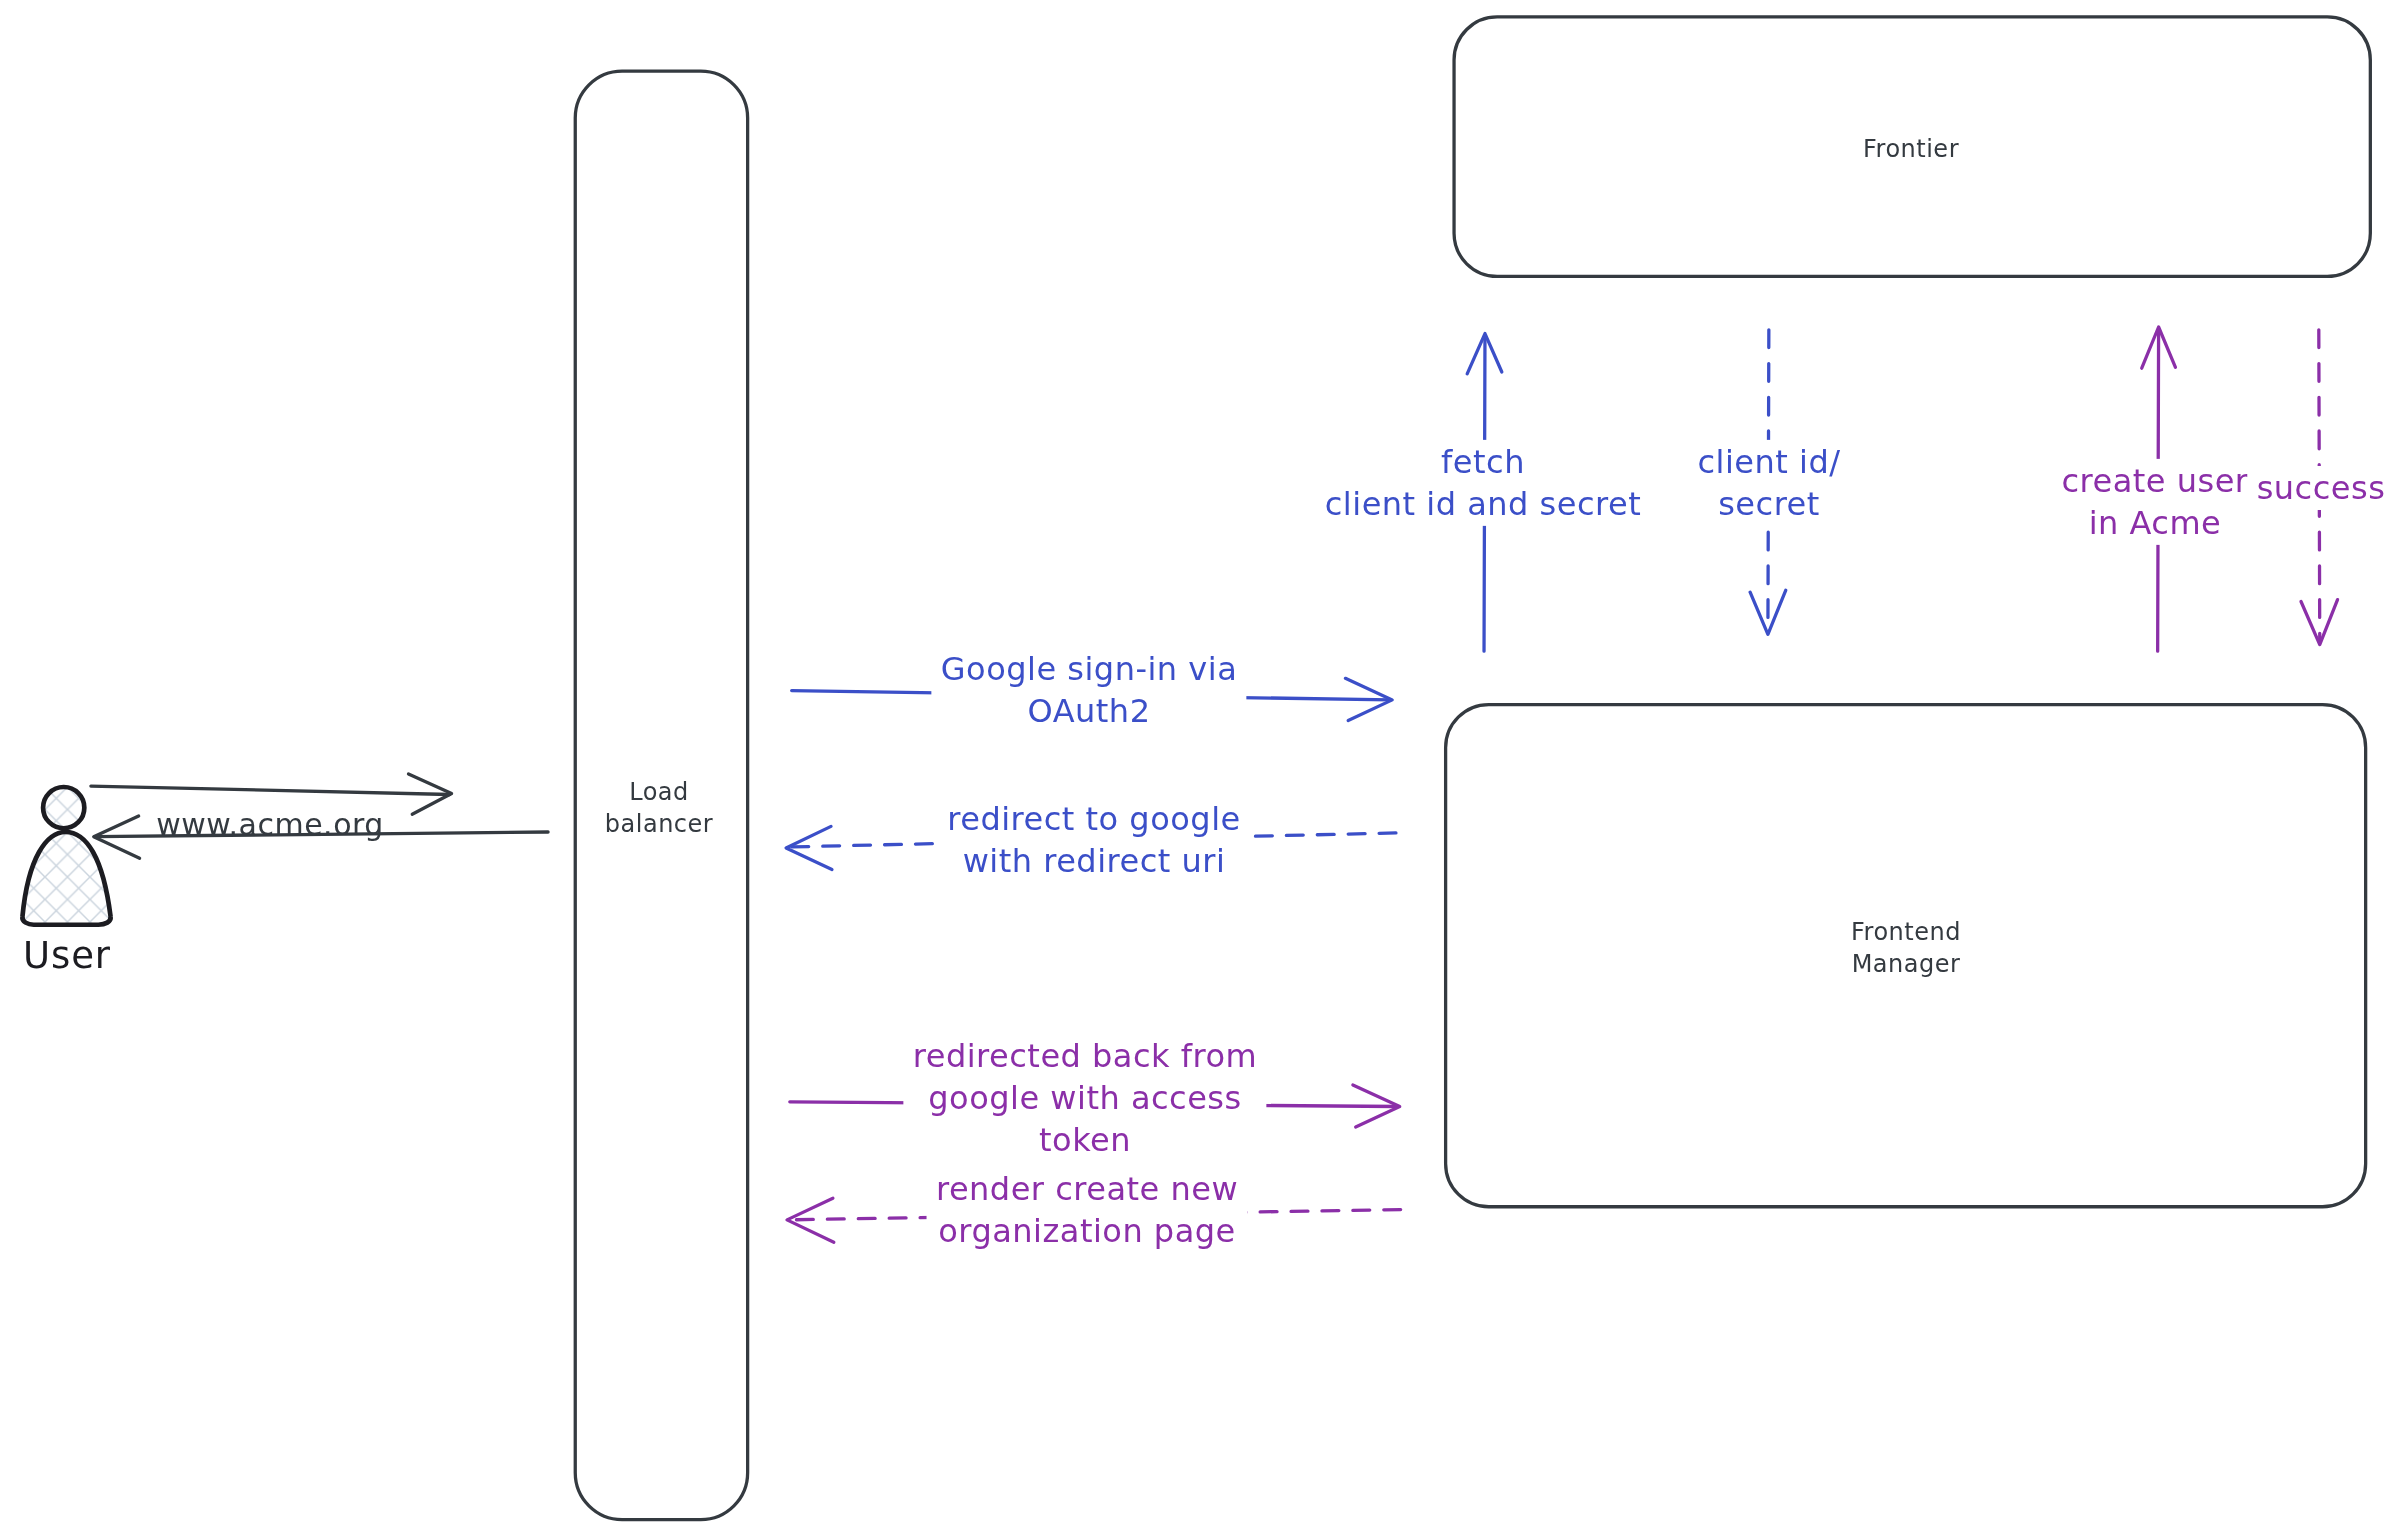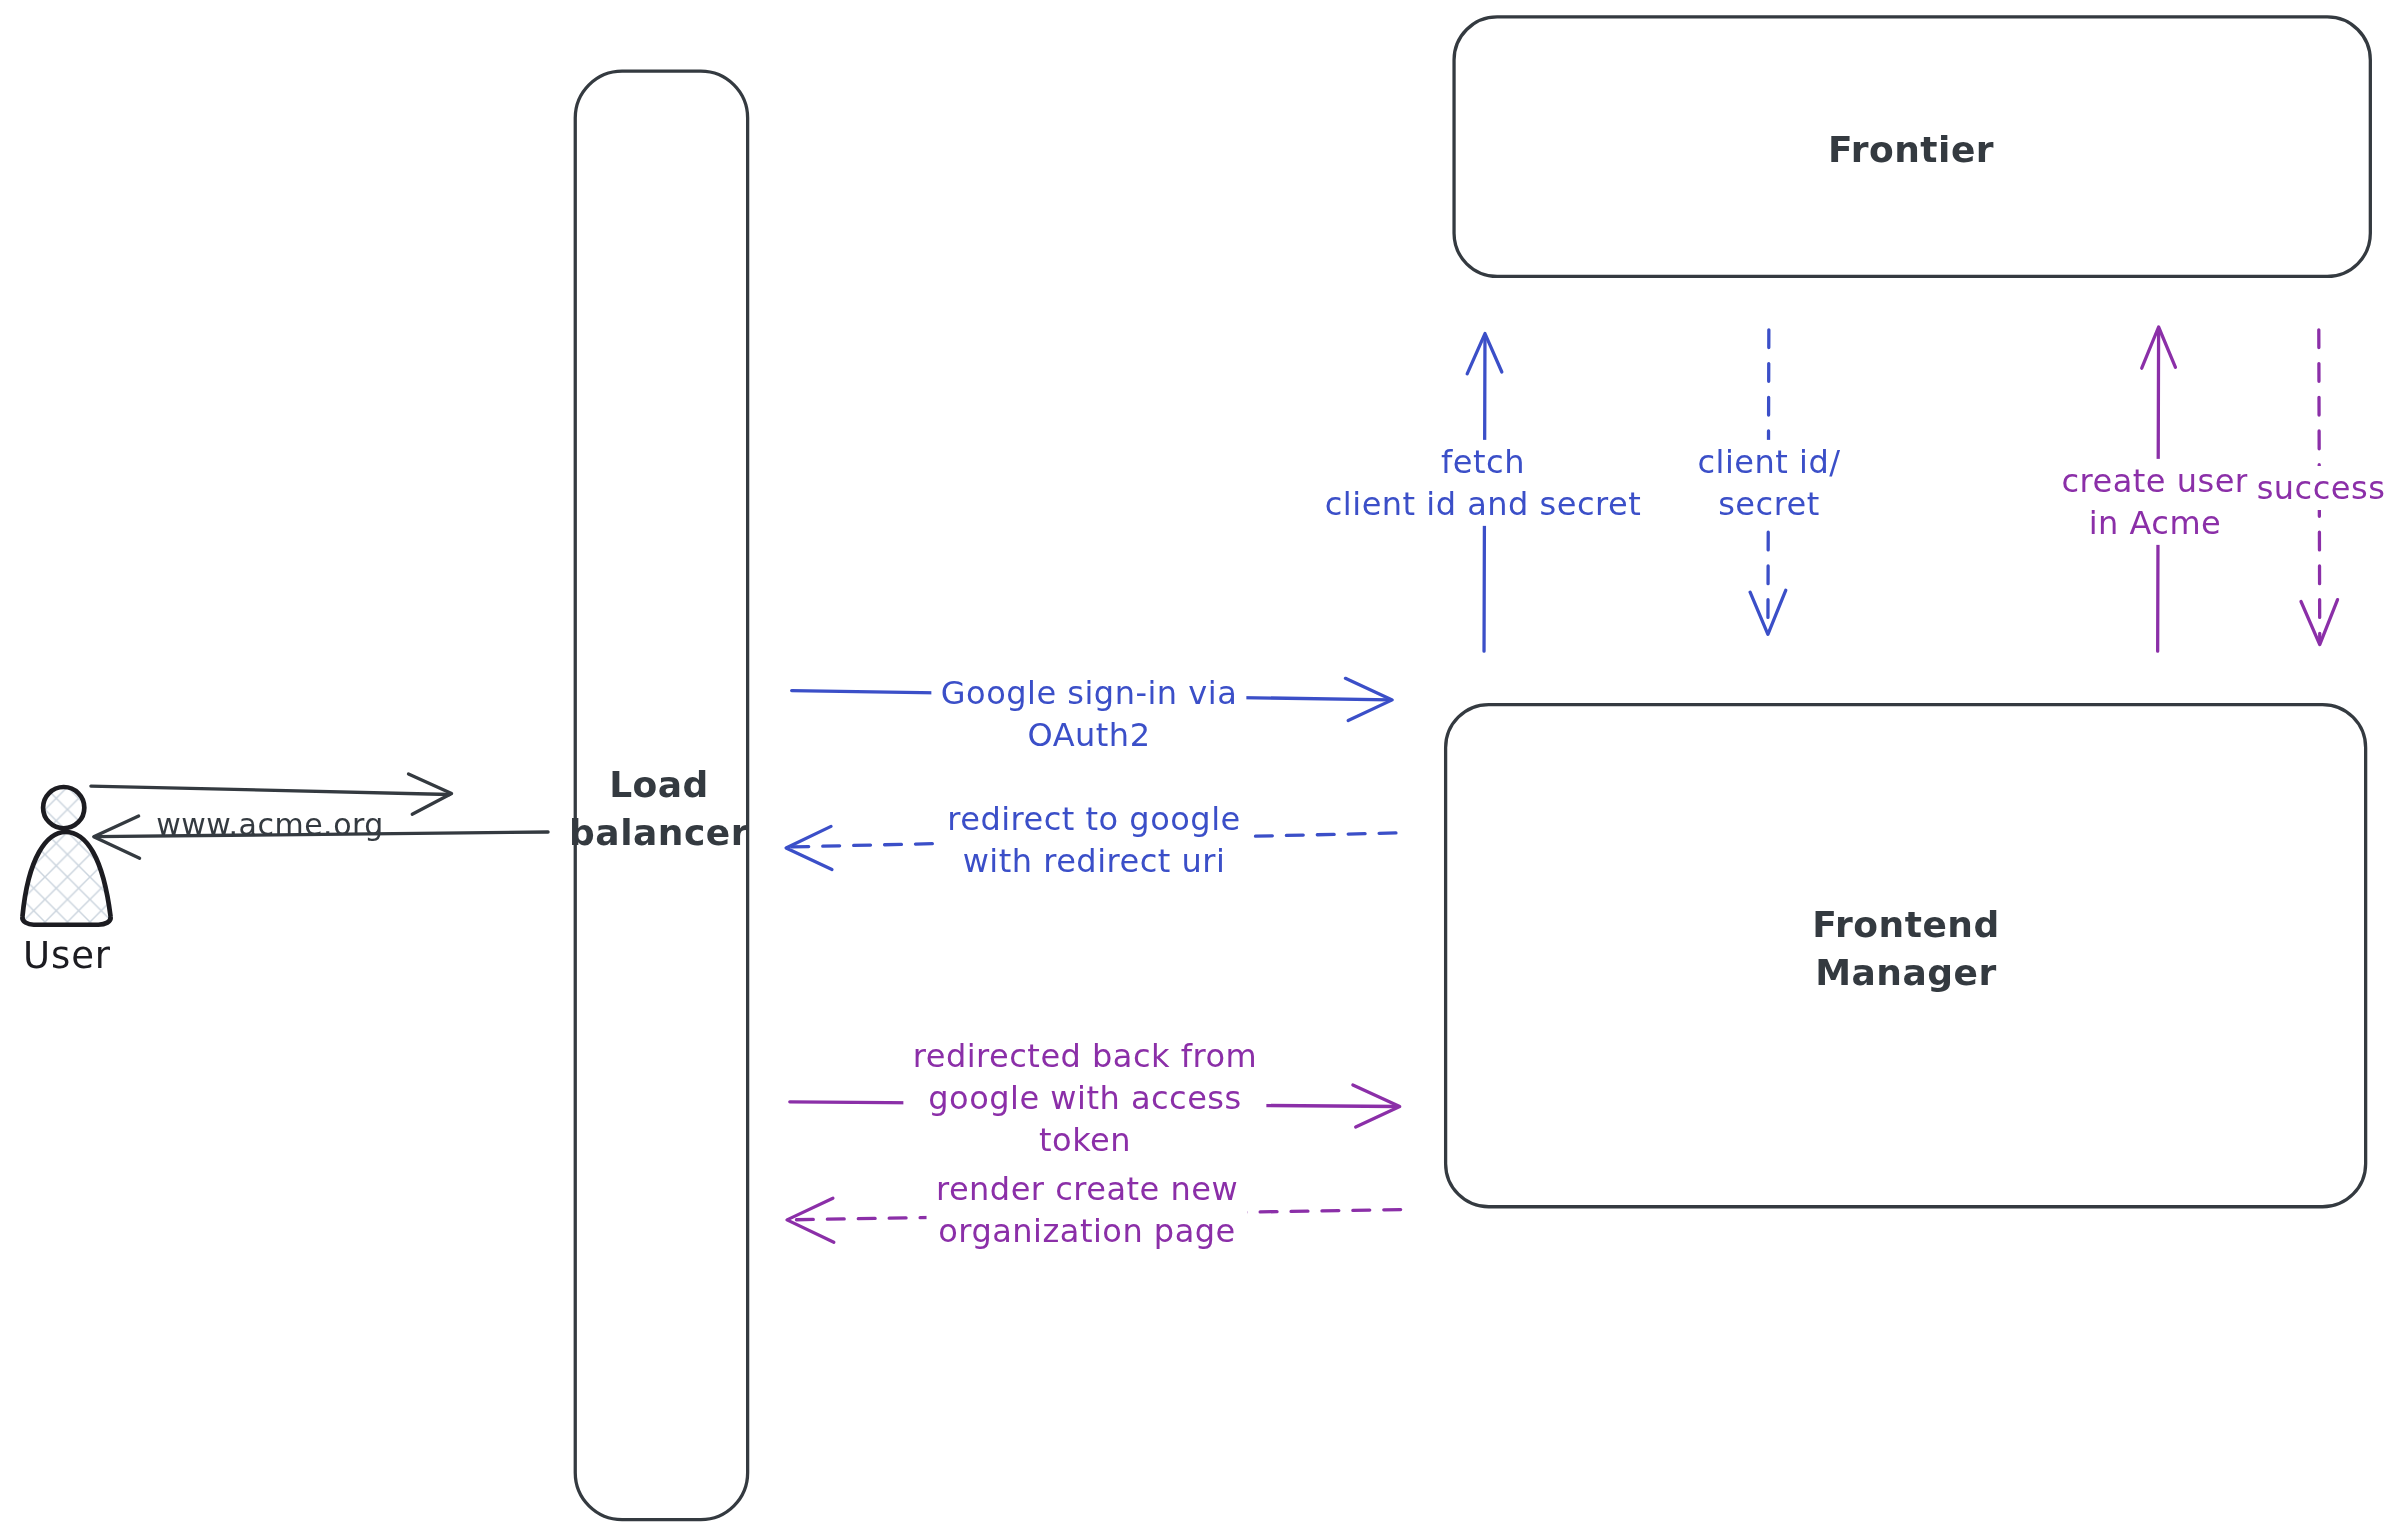--- a/index.html
+++ b/index.html
@@ -19,21 +19,21 @@
   .person { stroke:var(--figure); stroke-width:5; fill:url(#hatch-fill); stroke-linejoin:round; }
   .hatch-line { stroke:var(--hatch); stroke-width:1.6; }
 
   
   .lbl { position:absolute; transform:translate(-50%,-50%); text-align:center;
          white-space:pre-line; font-size:32px; line-height:1.32; letter-spacing:0.5px; }
   .mask { background:#ffffff; padding:0.9px 9.4px; }
   .c-ink    { color:var(--ink); }
   .c-blue   { color:var(--blue); }
   .c-purple { color:var(--purple); }
-  .node-lbl { font-size:36px; color:var(--ink);font-weight:bold; }
+  .node-lbl { font-size:24px; color:var(--ink); }
   .user-lbl { font-size:37px; color:var(--figure); letter-spacing:0.9px; }
   .www-lbl  { font-size:30px; }
 </style>
 </head>
 <body>
 
 <div class="canvas">
 
   <svg class="layer" viewBox="0 0 2567 1633">
     <defs>
@@ -107,21 +107,21 @@
 
   <div class="lbl user-lbl" style="left:67px; top:956px;">User</div>
   <div class="lbl node-lbl" style="left:659px; top:809px;">Load
 balancer</div>
   <div class="lbl node-lbl" style="left:1911px; top:150px;">Frontier</div>
   <div class="lbl node-lbl" style="left:1906px; top:949px;">Frontend
 Manager</div>
 
   <div class="lbl www-lbl c-ink" style="left:270px; top:825px;">www.acme.org</div>
 
-  <div class="lbl c-blue mask" style="left:1089px; top:690px;margin-top:24px;">Google sign-in via
+  <div class="lbl c-blue mask" style="left:1089px; top:690px;">Google sign-in via
 OAuth2</div>
 
   <div class="lbl c-blue mask" style="left:1094px; top:840px;">redirect to google
 with redirect uri</div>
 
   <div class="lbl c-blue mask" style="left:1483px; top:483px;">fetch
 client id and secret</div>
 
   <div class="lbl c-blue mask" style="left:1769px; top:483px;">client id/
 secret</div>

